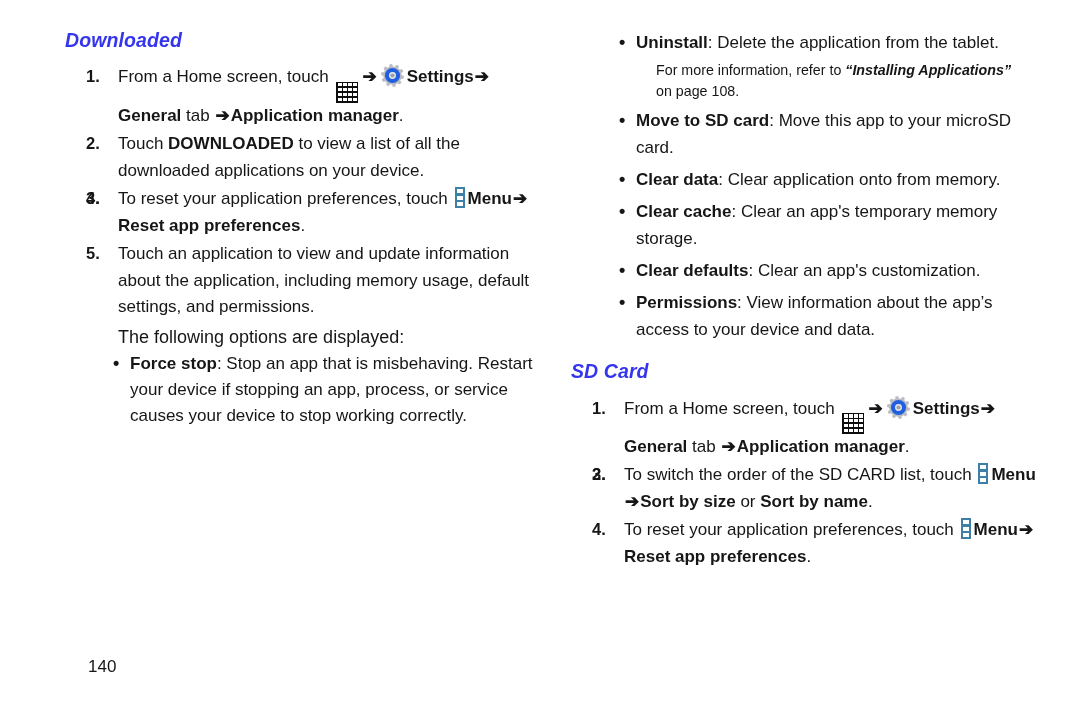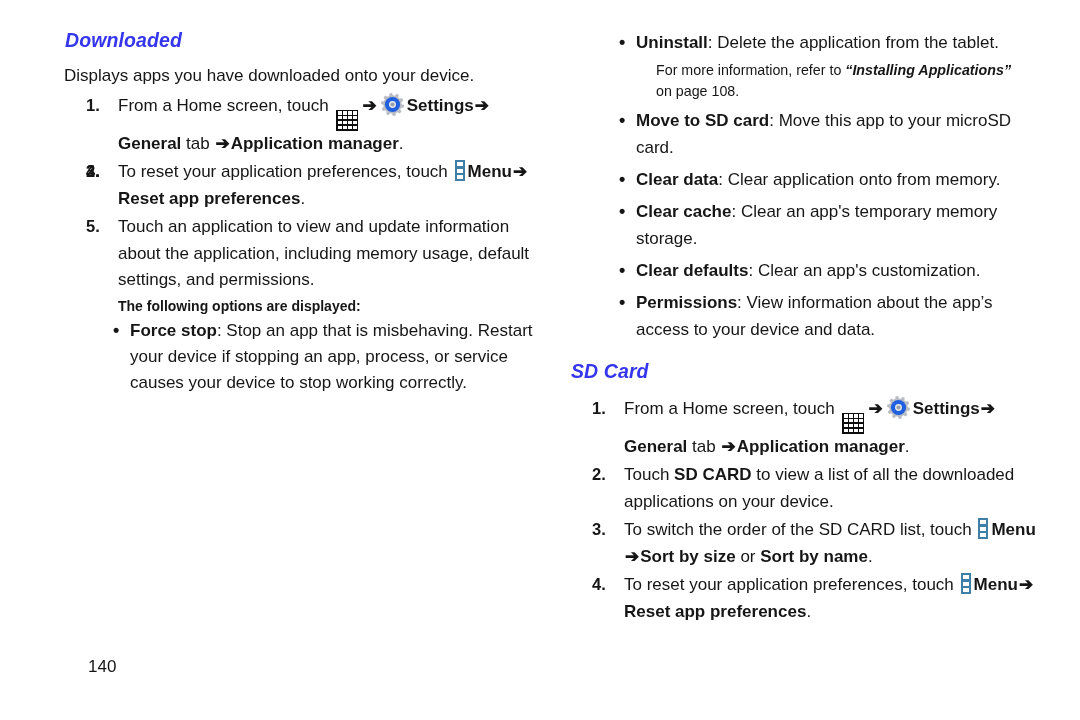--- a/index.html
+++ b/index.html
@@ -66,23 +66,22 @@
   }
   ol.steps > li > .num {
     position: absolute;
     left: 24px;
     top: 0;
     font-weight: bold;
     font-size: 16.5px;
   }
   .substep {
     padding-left: 56px;
-    font-size: 14px;
+    font-size: 18px;
     line-height: 1.56;
-    font-weight: bold;
   }
 
   
   ul.bullets {
     list-style: none;
     margin: 0;
     padding: 0;
   }
   ul.bullets > li {
     position: relative;
@@ -190,21 +189,20 @@
 </style>
 </head>
 <body>
 
 <div class="page">
 
   <div class="col col-left">
 
     <h2 class="section-heading">Downloaded</h2>
 
-    <p class="intro">Displays apps you have downloaded onto your device.</p>
 
     <ol class="steps">
       <li>
         <span class="num">1.</span>
         <span class="step-body">From a Home screen, touch <span class="icon-apps"><span class="grid">
                 <i></i>
                 <i></i>
                 <i></i>
                 <i></i>
                 <i></i>
@@ -221,20 +219,21 @@
                 <i></i>
               </span></span><span class="arrow"> ➔ </span><span class="icon-gear"><svg viewBox="0 0 100 100" width="23" height="23">
                 <path d="M99.96,51.88 L98.10,63.65 L87.55,63.79 L83.22,72.28 L89.31,80.89 L80.89,89.31 L72.28,83.22 L63.79,87.55 L63.65,98.10 L51.88,99.96 L48.49,89.97 L39.08,88.48 L32.77,96.94 L22.16,91.53 L25.29,81.45 L18.55,74.71 L8.47,77.84 L3.06,67.23 L11.52,60.92 L10.03,51.51 L0.04,48.12 L1.90,36.35 L12.45,36.21 L16.78,27.72 L10.69,19.11 L19.11,10.69 L27.72,16.78 L36.21,12.45 L36.35,1.90 L48.12,0.04 L51.51,10.03 L60.92,11.52 L67.23,3.06 L77.84,8.47 L74.71,18.55 L81.45,25.29 L91.53,22.16 L96.94,32.77 L88.48,39.08 L89.97,48.49 Z" fill="#b9bcc2"></path>
                 <circle cx="50" cy="50" r="33" fill="#1f5fe0"></circle>
                 <circle cx="50" cy="50" r="15" fill="#e8e9ec"></circle>
                 <circle cx="50" cy="50" r="9" fill="#9aa0a8"></circle>
               </svg></span><b>Settings</b><span class="arrow"> ➔ </span><b>General</b> tab <span class="arrow"> ➔ </span><b>Application manager</b>.</span>
       </li>
       <li>
         <span class="num">2.</span>
+        <span class="step-body">Touch <b>DOWNLOADED</b> to view a list of all the downloaded applications on your device.</span>
       </li>
       <li>
         <span class="num">3.</span>
       </li>
       <li>
         <span class="num">4.</span>
         <span class="step-body">To reset your application preferences, touch <span class="icon-menu" style="background: rgb(61, 127, 166);"><span class="d"></span><span class="d"></span><span class="d"></span></span><b>Menu</b><span class="arrow"> ➔ </span><b>Reset app preferences</b>.</span>
       </li>
       <li>
         <span class="num">5.</span>
@@ -310,21 +309,20 @@
                 <i></i>
               </span></span><span class="arrow"> ➔ </span><span class="icon-gear"><svg viewBox="0 0 100 100" width="23" height="23">
                 <path d="M99.96,51.88 L98.10,63.65 L87.55,63.79 L83.22,72.28 L89.31,80.89 L80.89,89.31 L72.28,83.22 L63.79,87.55 L63.65,98.10 L51.88,99.96 L48.49,89.97 L39.08,88.48 L32.77,96.94 L22.16,91.53 L25.29,81.45 L18.55,74.71 L8.47,77.84 L3.06,67.23 L11.52,60.92 L10.03,51.51 L0.04,48.12 L1.90,36.35 L12.45,36.21 L16.78,27.72 L10.69,19.11 L19.11,10.69 L27.72,16.78 L36.21,12.45 L36.35,1.90 L48.12,0.04 L51.51,10.03 L60.92,11.52 L67.23,3.06 L77.84,8.47 L74.71,18.55 L81.45,25.29 L91.53,22.16 L96.94,32.77 L88.48,39.08 L89.97,48.49 Z" fill="#b9bcc2"></path>
                 <circle cx="50" cy="50" r="33" fill="#1f5fe0"></circle>
                 <circle cx="50" cy="50" r="15" fill="#e8e9ec"></circle>
                 <circle cx="50" cy="50" r="9" fill="#9aa0a8"></circle>
               </svg></span><b>Settings</b><span class="arrow"> ➔ </span><b>General</b> tab <span class="arrow"> ➔ </span><b>Application manager</b>.</span>
       </li>
       <li>
         <span class="num">2.</span>
-        <span class="step-body">Touch <b>SD CARD</b> to view a list of all the downloaded applications on your device.</span>
       </li>
       <li>
         <span class="num">3.</span>
         <span class="step-body">To switch the order of the SD CARD list, touch <span class="icon-menu" style="background: rgb(61, 127, 166);"><span class="d"></span><span class="d"></span><span class="d"></span></span><b>Menu</b><span class="arrow"> ➔ </span><b>Sort by size</b> or <b>Sort by name</b>.</span>
       </li>
       <li>
         <span class="num">4.</span>
         <span class="step-body">To reset your application preferences, touch <span class="icon-menu" style="background: rgb(61, 127, 166);"><span class="d"></span><span class="d"></span><span class="d"></span></span><b>Menu</b><span class="arrow"> ➔ </span><b>Reset app preferences</b>.</span>
       </li>
     </ol>

